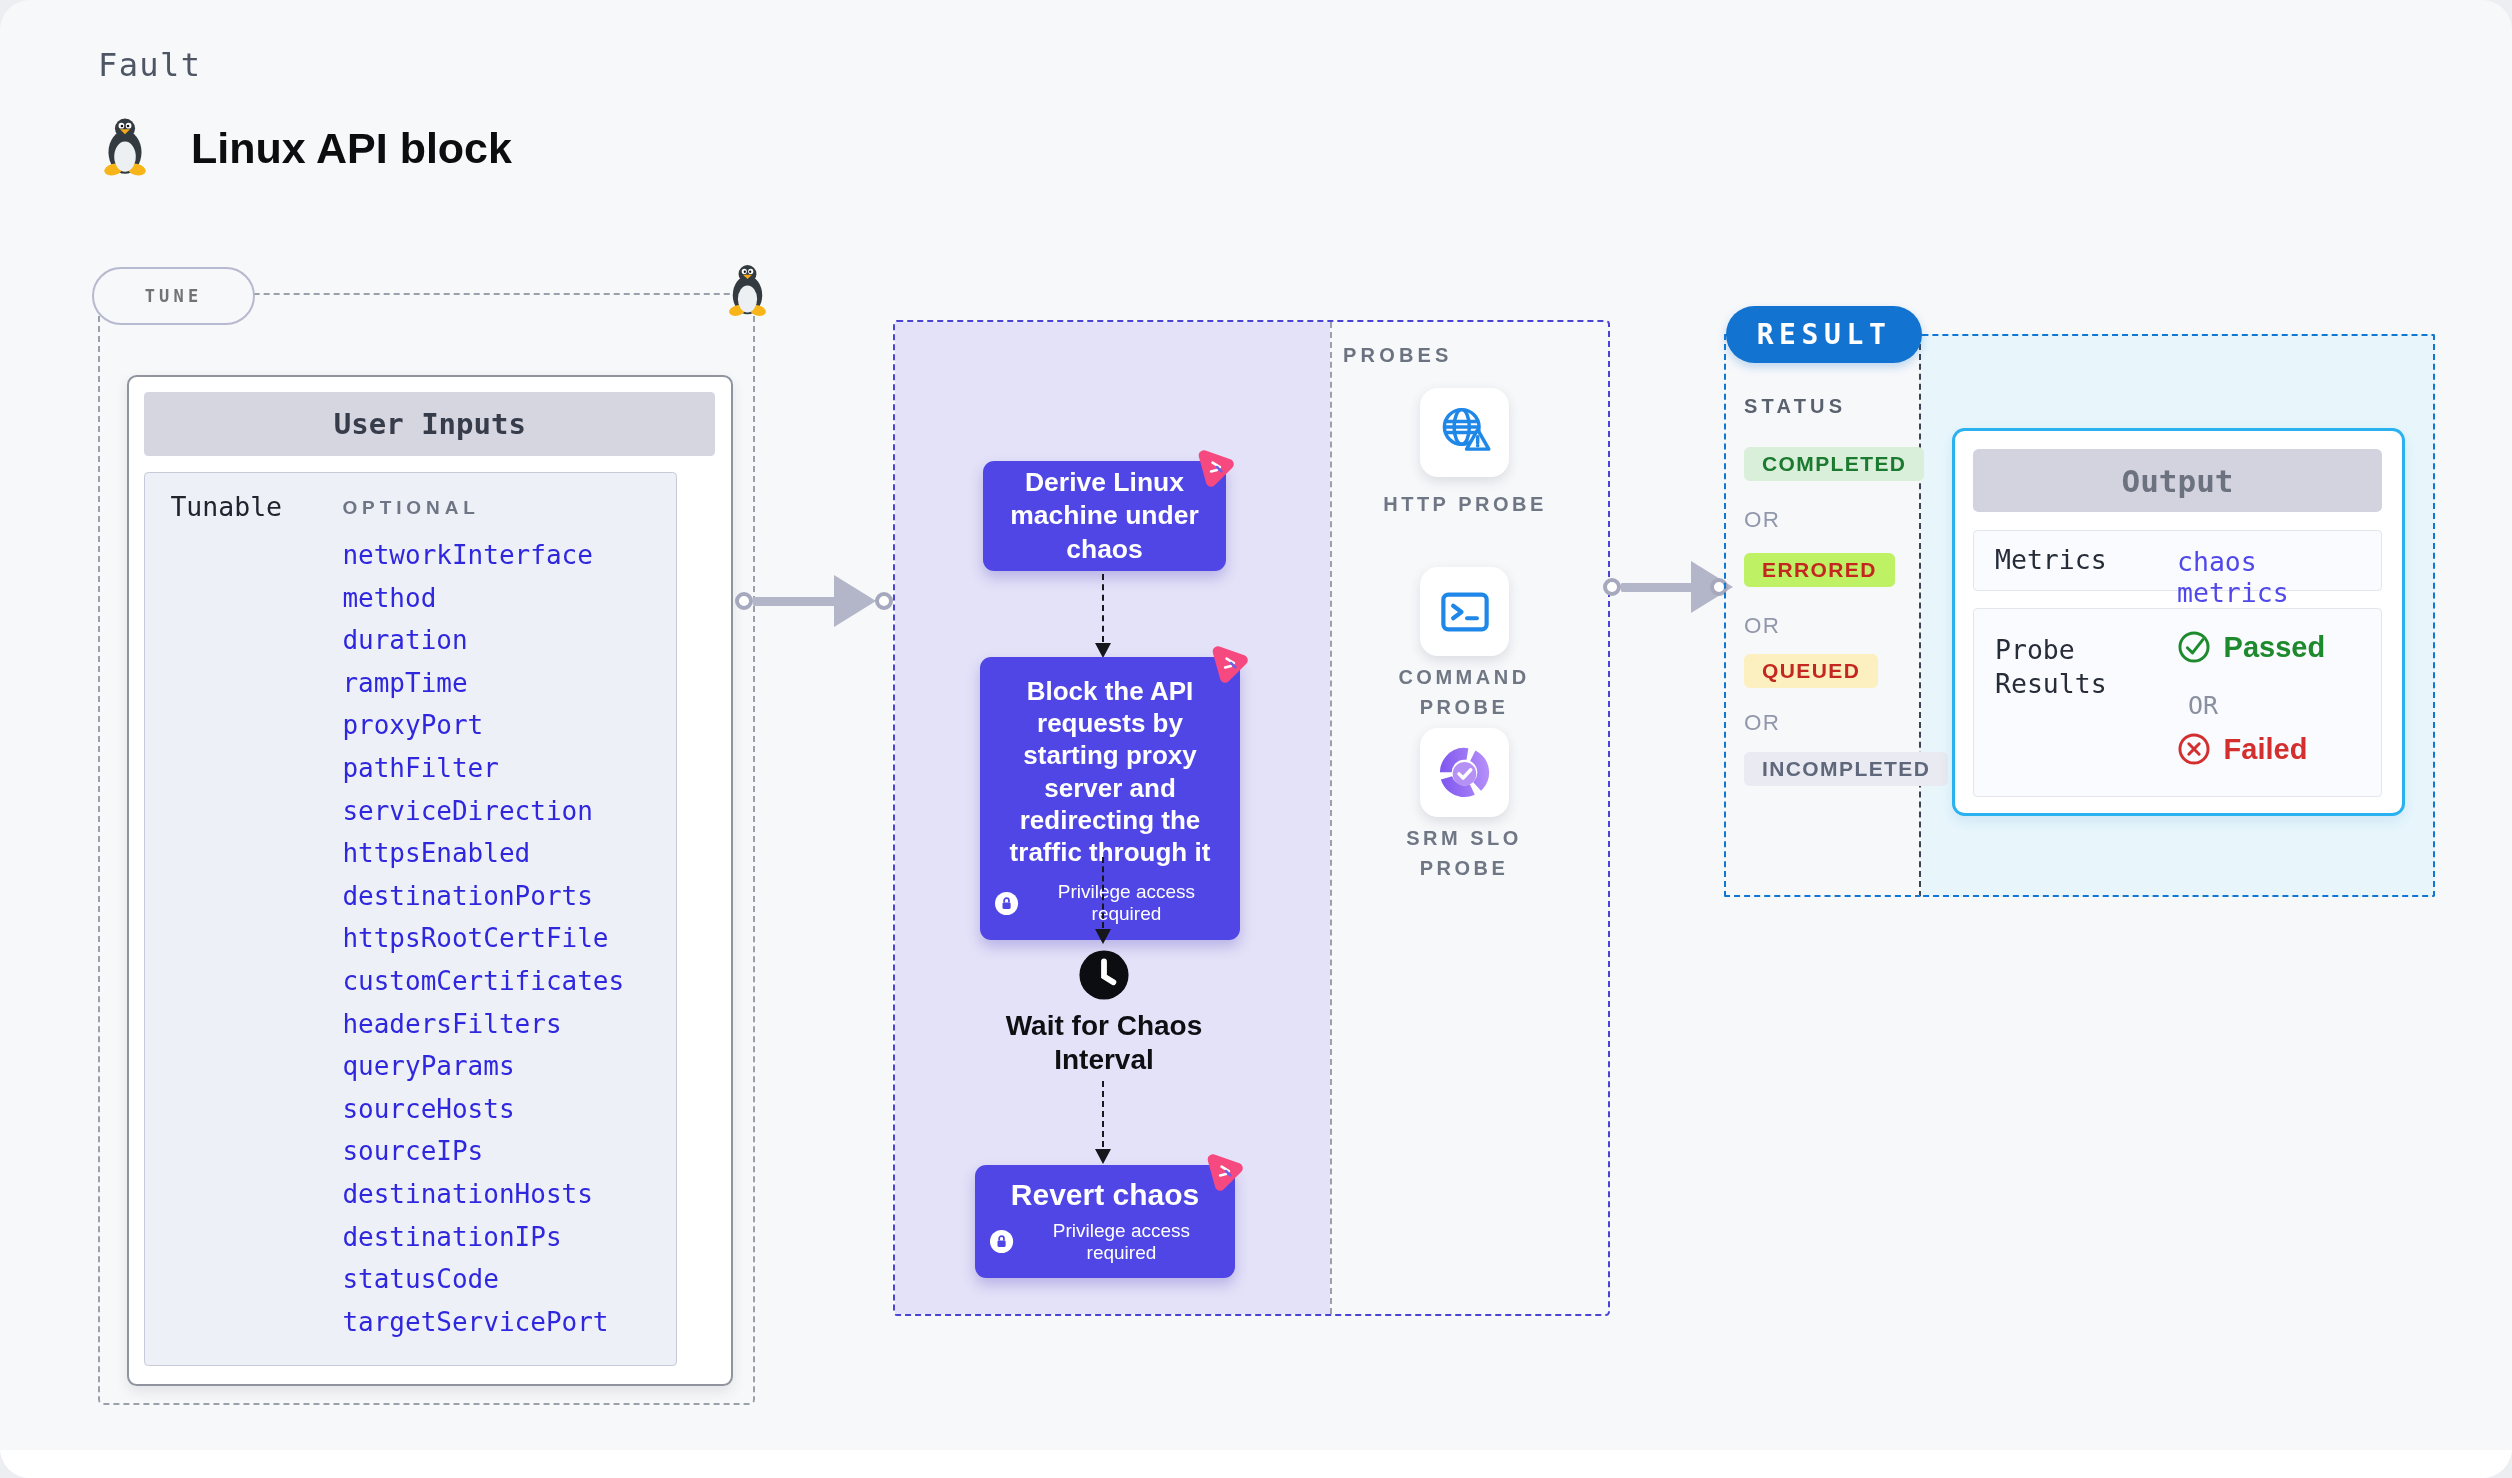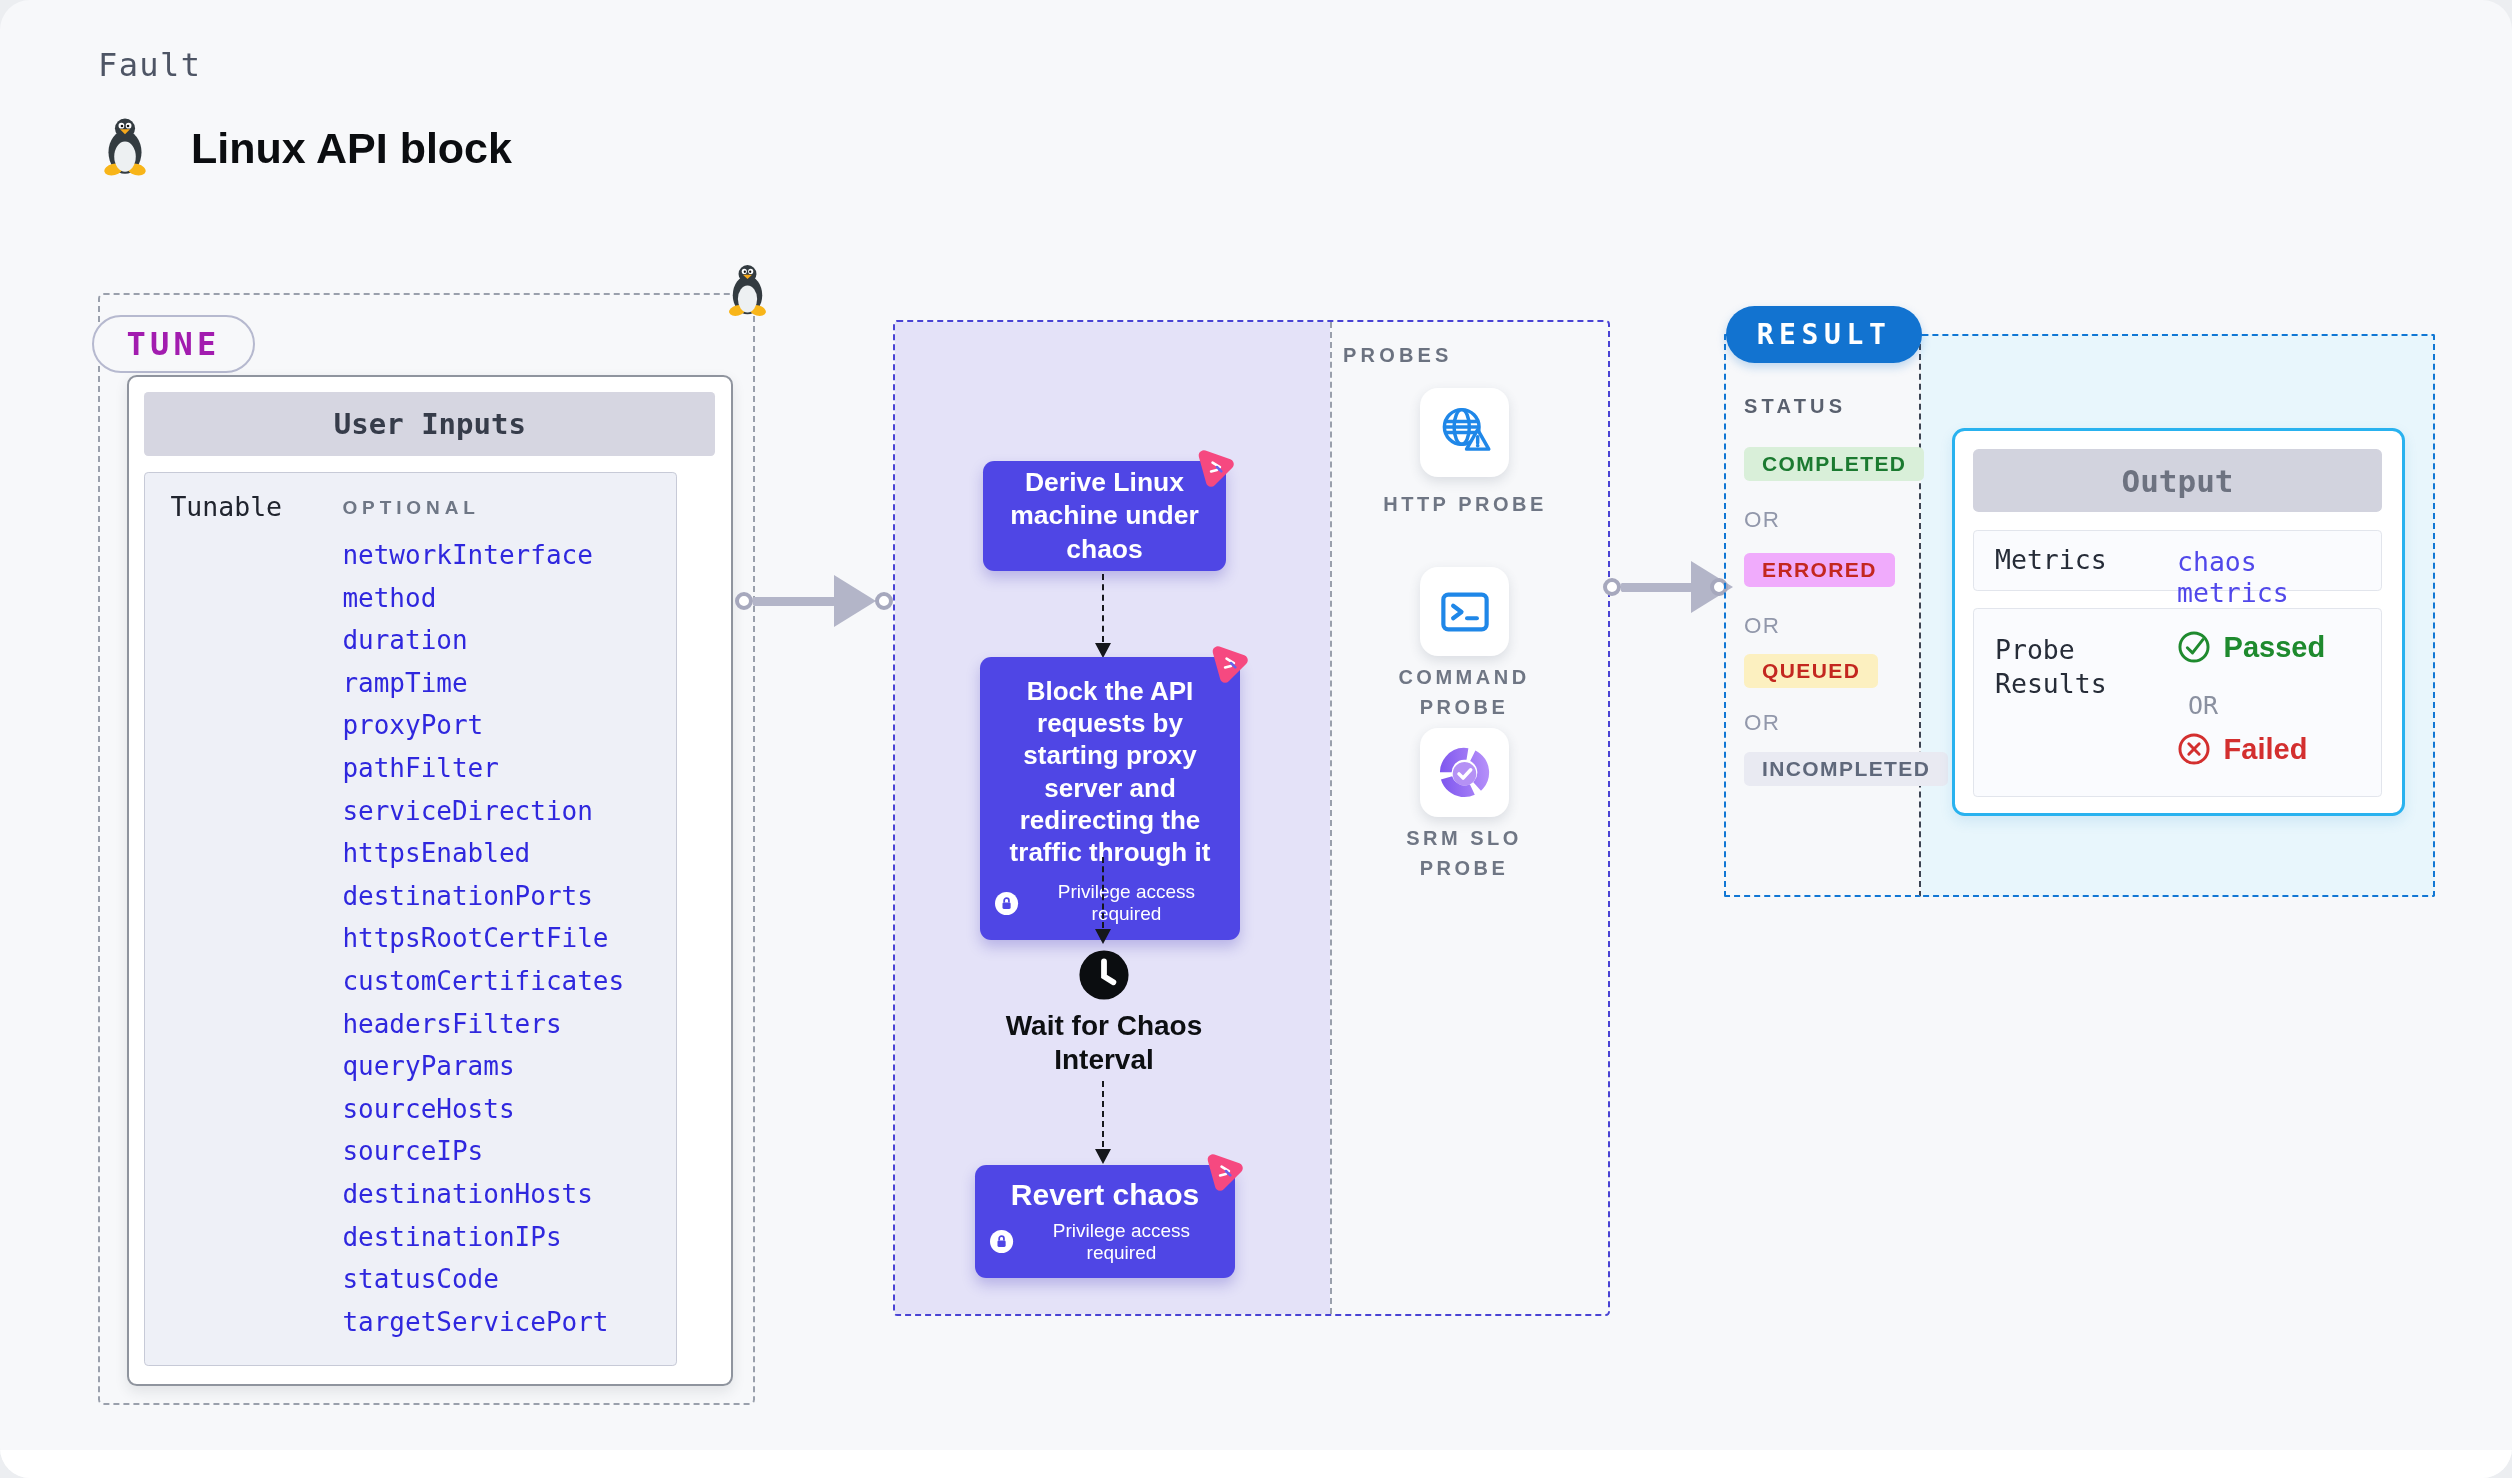--- a/index.html
+++ b/index.html
@@ -8,21 +8,21 @@
          font-family:"Liberation Sans",sans-serif;border-radius:30px;}
   .abs{position:absolute;}
 
   
   .kicker{font-family:"DejaVu Sans Mono",monospace;font-size:32px;color:#4e5565;letter-spacing:1.4px;}
   .pagetitle{font-family:"Liberation Sans",sans-serif;font-weight:bold;font-size:43px;color:#0b0d10;}
 
   
   .pill{display:flex;align-items:center;justify-content:center;border-radius:42px;
         font-family:"DejaVu Sans Mono",monospace;font-weight:bold;}
-  .pill-tune{background:#f7f8fa;border:2.8px solid #b6b9cf;color:#a21caf;font-size:32px;letter-spacing:4.2px;margin-top:48px;}
+  .pill-tune{background:#f7f8fa;border:2.8px solid #b6b9cf;color:#737373;font-size:17px;letter-spacing:4.2px;}
   .pill-exec{background:#e4e2f8;border:3.5px solid #4b44d2;color:#4b44d2;font-size:28px;letter-spacing:4.2px;}
   .pill-result{background:#1273d0;border:none;color:#ffffff;font-size:28px;letter-spacing:5.6px;box-shadow:0 4.2px 9.8px rgba(18,115,208,.25);}
 
   
   .tune-rect{border:2.1px dashed #9aa0ac;border-radius:5.6px;}
   .exec-rect{border:2.8px dashed #4a43d4;border-radius:4.2px;}
   .exec-fill{background:#e4e2f8;}
   .probe-divider{border-left:2.1px dashed #9aa0ac;}
   .status-rect{border:2.8px dashed #1177d4;border-right:2.1px dashed #3c4452;border-radius:1.4px;}
   .cyan-rect{border:2.8px dashed #1177d4;border-left:none;background:#e8f6fc;border-radius:1.4px;}
@@ -55,21 +55,21 @@
   .zone-label{font-family:"Liberation Sans",sans-serif;font-weight:bold;font-size:20px;color:#6b7280;letter-spacing:4.2px;}
   .probe-card{width:89px;height:89px;background:#ffffff;border-radius:18px;box-shadow:0 4.2px 11.2px rgba(60,70,90,.14);
               display:flex;align-items:center;justify-content:center;}
   .probe-label{font-family:"Liberation Sans",sans-serif;font-weight:bold;font-size:20px;color:#6f7684;
                letter-spacing:3.5px;text-align:center;line-height:1.5;}
 
   
   .badge{display:inline-block;padding:0 18px;height:34px;line-height:34px;border-radius:5.6px;
          font-family:"Liberation Sans",sans-serif;font-weight:bold;font-size:21px;letter-spacing:1.4px;}
   .b-completed{background:#d9efd9;color:#1b7a30;}
-  .b-errored{background:#f0abfc;color:#c3271f;}
+  .b-errored{background:#bef264;color:#c3271f;}
   .b-queued{background:#fcf0c0;color:#c3271f;}
   .b-incompleted{background:#e9eaf2;color:#5f687b;}
   .or-gray{font-family:"Liberation Sans",sans-serif;font-size:22.4px;color:#9298ab;letter-spacing:1.4px;}
 
   
   .out-panel{background:#ffffff;border:3.5px solid #29b2ef;border-radius:12.6px;box-shadow:0 5.6px 12.6px rgba(30,130,200,.12);}
   .out-header{background:#d2d3de;border-radius:5.6px;display:flex;align-items:center;justify-content:center;
               font-family:"DejaVu Sans Mono",monospace;font-weight:bold;font-size:31px;color:#6d7280;}
   .out-row{background:#fafbfe;border:1.4px solid #e2e5ec;border-radius:4.2px;}
   .out-key{font-family:"DejaVu Sans Mono",monospace;font-size:26.5px;color:#262c38;line-height:1.3;}

